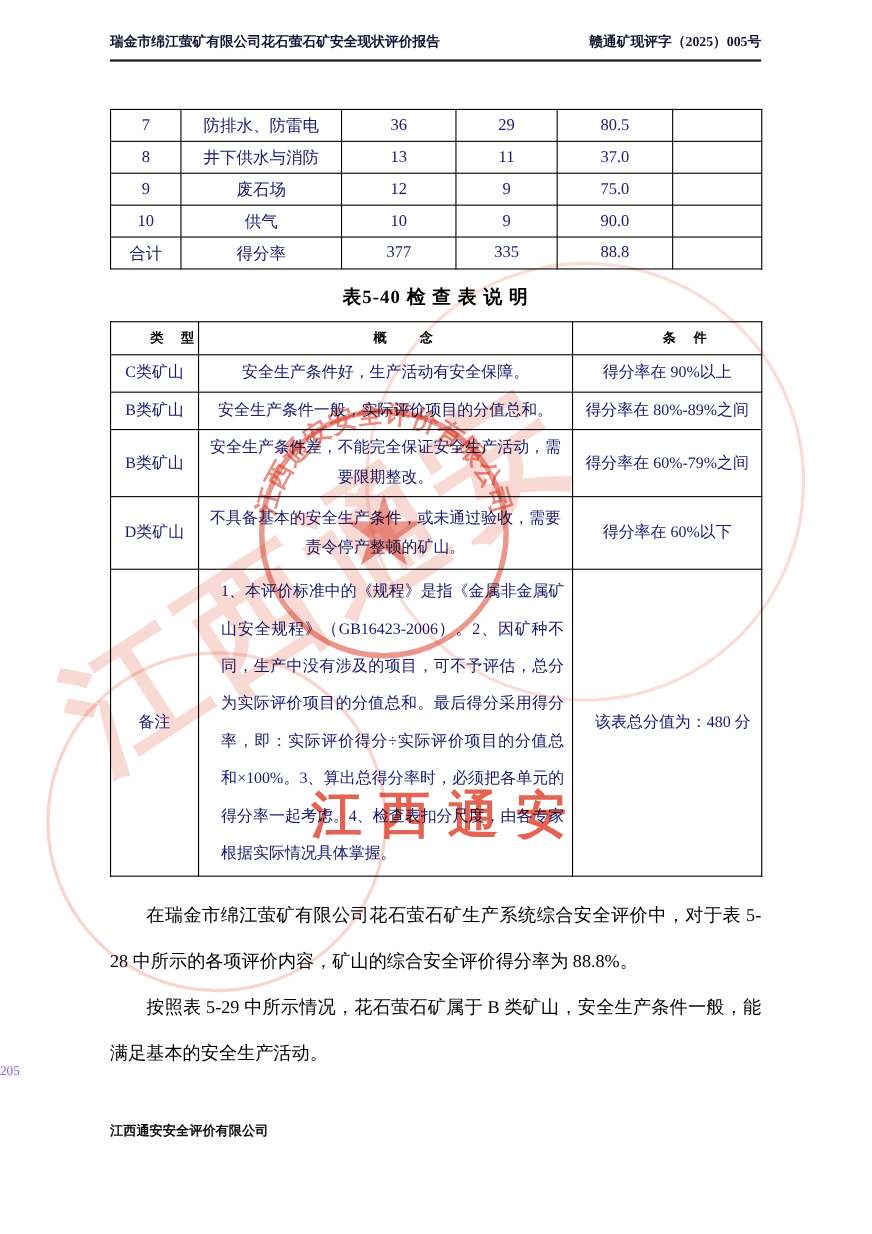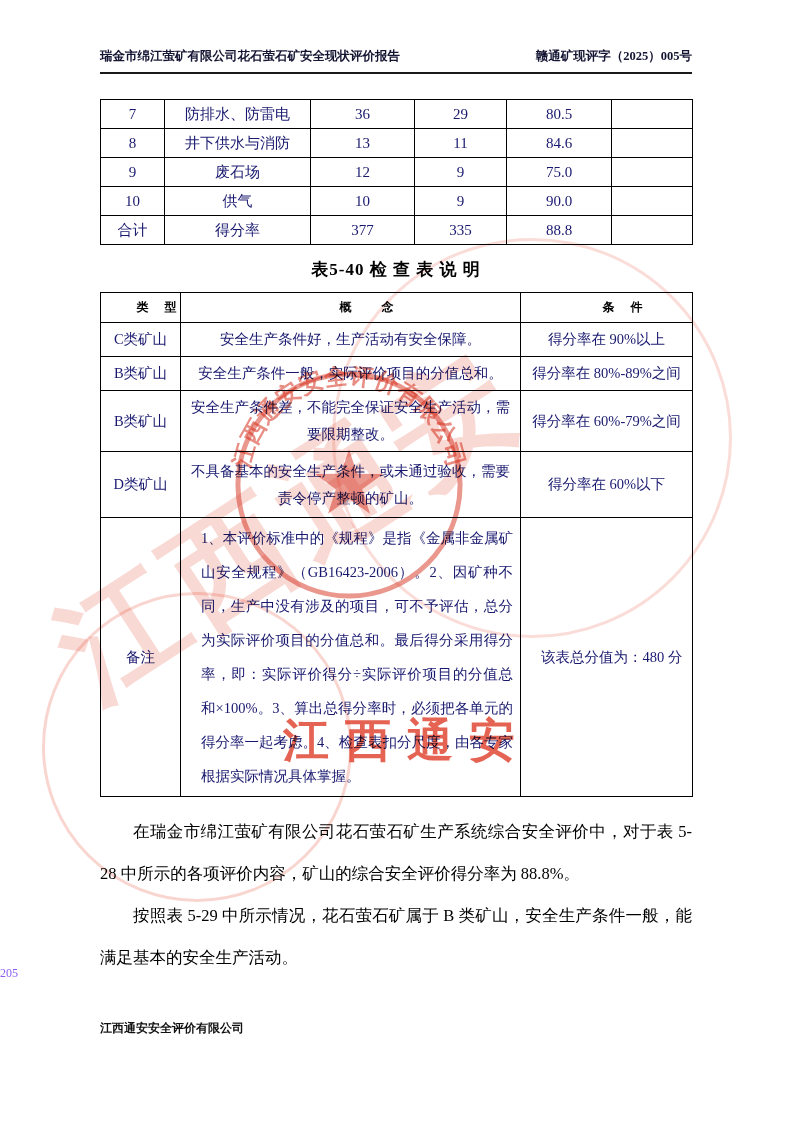--- a/index.html
+++ b/index.html
@@ -4,21 +4,21 @@
 <style>
   * { margin:0; padding:0; box-sizing:border-box; }
   html,body { background:#9a9a9a; }
   .page {
     position:relative; width:793px; height:1122px; margin:0 auto;
     background:#ffffff; overflow:hidden;
     font-family:"Liberation Serif","DejaVu Serif",serif; color:#000;
   }
   
   .header {
-    position:absolute; top:48px; left:100px; width:592px;
+    position:absolute; top:30px; left:100px; width:592px;
     display:flex; justify-content:space-between; align-items:flex-end;
     font-size:12.5px; font-weight:bold; color:#141433;
     padding-bottom:7px; border-bottom:2px solid #1a1a1a;
   }
   
   .body-area { position:absolute; left:100px; top:99px; width:592px; z-index:1; }
   table { border-collapse:collapse; width:592px; table-layout:fixed; color:#18186f; }
   td,th { border:1px solid #000; text-align:center; vertical-align:middle; overflow:hidden; }
   .t1 td { height:29px; font-size:15px; }
   .tbl-title { text-align:center; font-weight:bold; font-size:17px; color:#000; margin:13px 0 11px; letter-spacing:1px; }
@@ -83,21 +83,21 @@
           <td>36</td>
           <td>29</td>
           <td>80.5</td>
           <td></td>
         </tr>
         <tr>
           <td>8</td>
           <td>井下供水与消防</td>
           <td>13</td>
           <td>11</td>
-          <td>84.6</td>
+          <td>37.0</td>
           <td></td>
         </tr>
         <tr>
           <td>9</td>
           <td>废石场</td>
           <td>12</td>
           <td>9</td>
           <td>75.0</td>
           <td></td>
         </tr>

